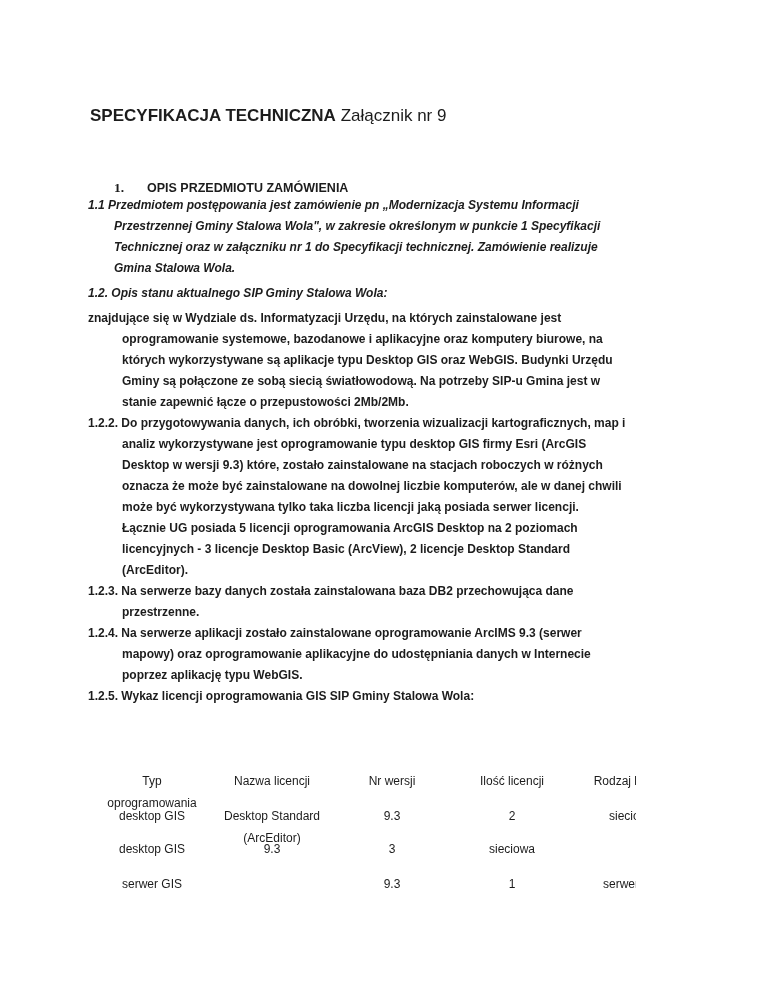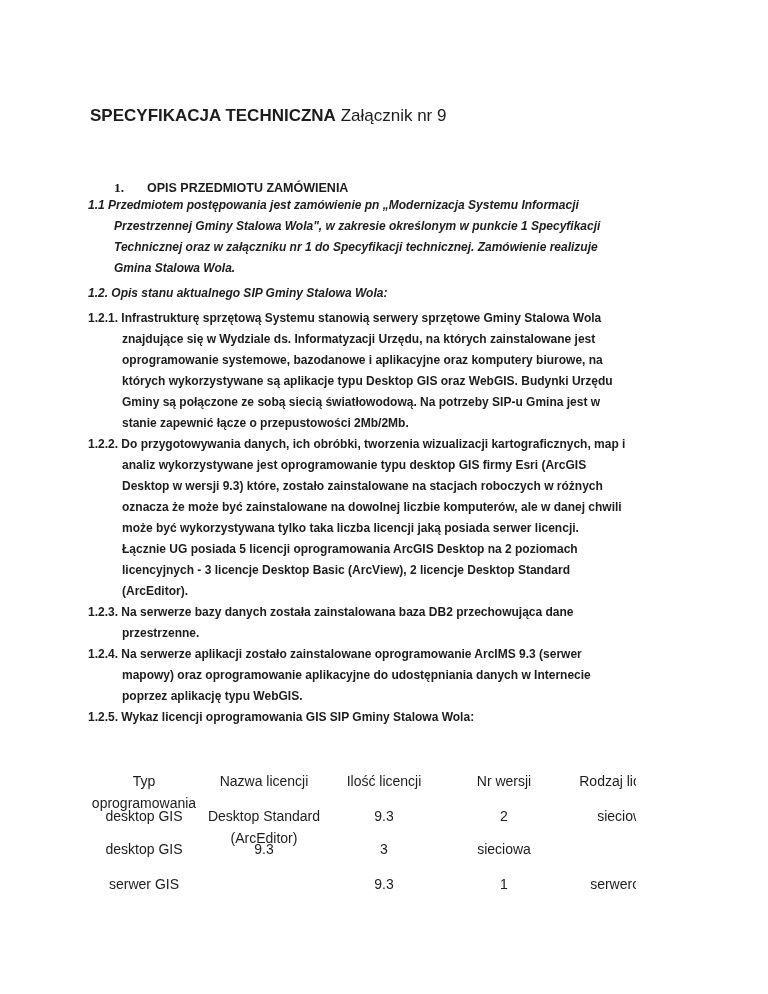--- a/index.html
+++ b/index.html
@@ -50,23 +50,23 @@
     line-height: 21px;
     font-weight: bold;
   }
   .p { margin: 0; }
   .p.bi { font-style: italic; margin-bottom: 4px; }
   .p .line { padding-left: 34px; white-space: nowrap; }
   .p.bi .line { padding-left: 26px; }
   .p .line:first-child { padding-left: 0; }
   .tbl {
     position: absolute;
-    left: 84px;
+    left: 92px;
     top: 770px;
-    font-size: 14px;
+    font-size: 12px;
     line-height: 22px;
     font-weight: normal;
   }
   .trow {
     display: grid;
     grid-template-columns: repeat(5, 120px);
   }
   .tcell { text-align: center; overflow: visible; }
   .tcell div { white-space: nowrap; }
   .h-row { height: 35px; }
@@ -92,21 +92,20 @@
       <div class="p bi">
         <div class="line">1.1 Przedmiotem postępowania jest zamówienie pn „Modernizacja Systemu Informacji</div>
         <div class="line">Przestrzennej Gminy Stalowa Wola", w zakresie określonym w punkcie 1 Specyfikacji</div>
         <div class="line">Technicznej oraz w załączniku nr 1 do Specyfikacji technicznej. Zamówienie realizuje</div>
         <div class="line">Gmina Stalowa Wola.</div>
       </div>
       <div class="p bi">
         <div class="line">1.2. Opis stanu aktualnego SIP Gminy Stalowa Wola:</div>
       </div>
       <div class="p bn">
-        <div class="line">1.2.1. Infrastrukturę sprzętową Systemu stanowią serwery sprzętowe Gminy Stalowa Wola</div>
         <div class="line">znajdujące się w Wydziale ds. Informatyzacji Urzędu, na których zainstalowane jest</div>
         <div class="line">oprogramowanie systemowe, bazodanowe i aplikacyjne oraz komputery biurowe, na</div>
         <div class="line">których wykorzystywane są aplikacje typu Desktop GIS oraz WebGIS. Budynki Urzędu</div>
         <div class="line">Gminy są połączone ze sobą siecią światłowodową. Na potrzeby SIP-u Gmina jest w</div>
         <div class="line">stanie zapewnić łącze o przepustowości 2Mb/2Mb.</div>
       </div>
       <div class="p bn">
         <div class="line">1.2.2. Do przygotowywania danych, ich obróbki, tworzenia wizualizacji kartograficznych, map i</div>
         <div class="line">analiz wykorzystywane jest oprogramowanie typu desktop GIS firmy Esri (ArcGIS</div>
         <div class="line">Desktop w wersji 9.3) które, zostało zainstalowane na stacjach roboczych w różnych</div>
@@ -133,24 +132,24 @@
   <div class="tbl" id="tbl">
       <div class="trow h-row">
         <div class="tcell">
           <div>Typ</div>
           <div>oprogramowania</div>
         </div>
         <div class="tcell">
           <div>Nazwa licencji</div>
         </div>
         <div class="tcell">
+          <div>Nr wersji</div>
+        </div>
+        <div class="tcell">
           <div>Ilość licencji</div>
-        </div>
-        <div class="tcell">
-          <div>Nr wersji</div>
         </div>
         <div class="tcell">
           <div>Rodzaj licencji</div>
         </div>
       </div>
       <div class="trow row-0">
         <div class="tcell">
           <div>desktop GIS</div>
         </div>
         <div class="tcell">

